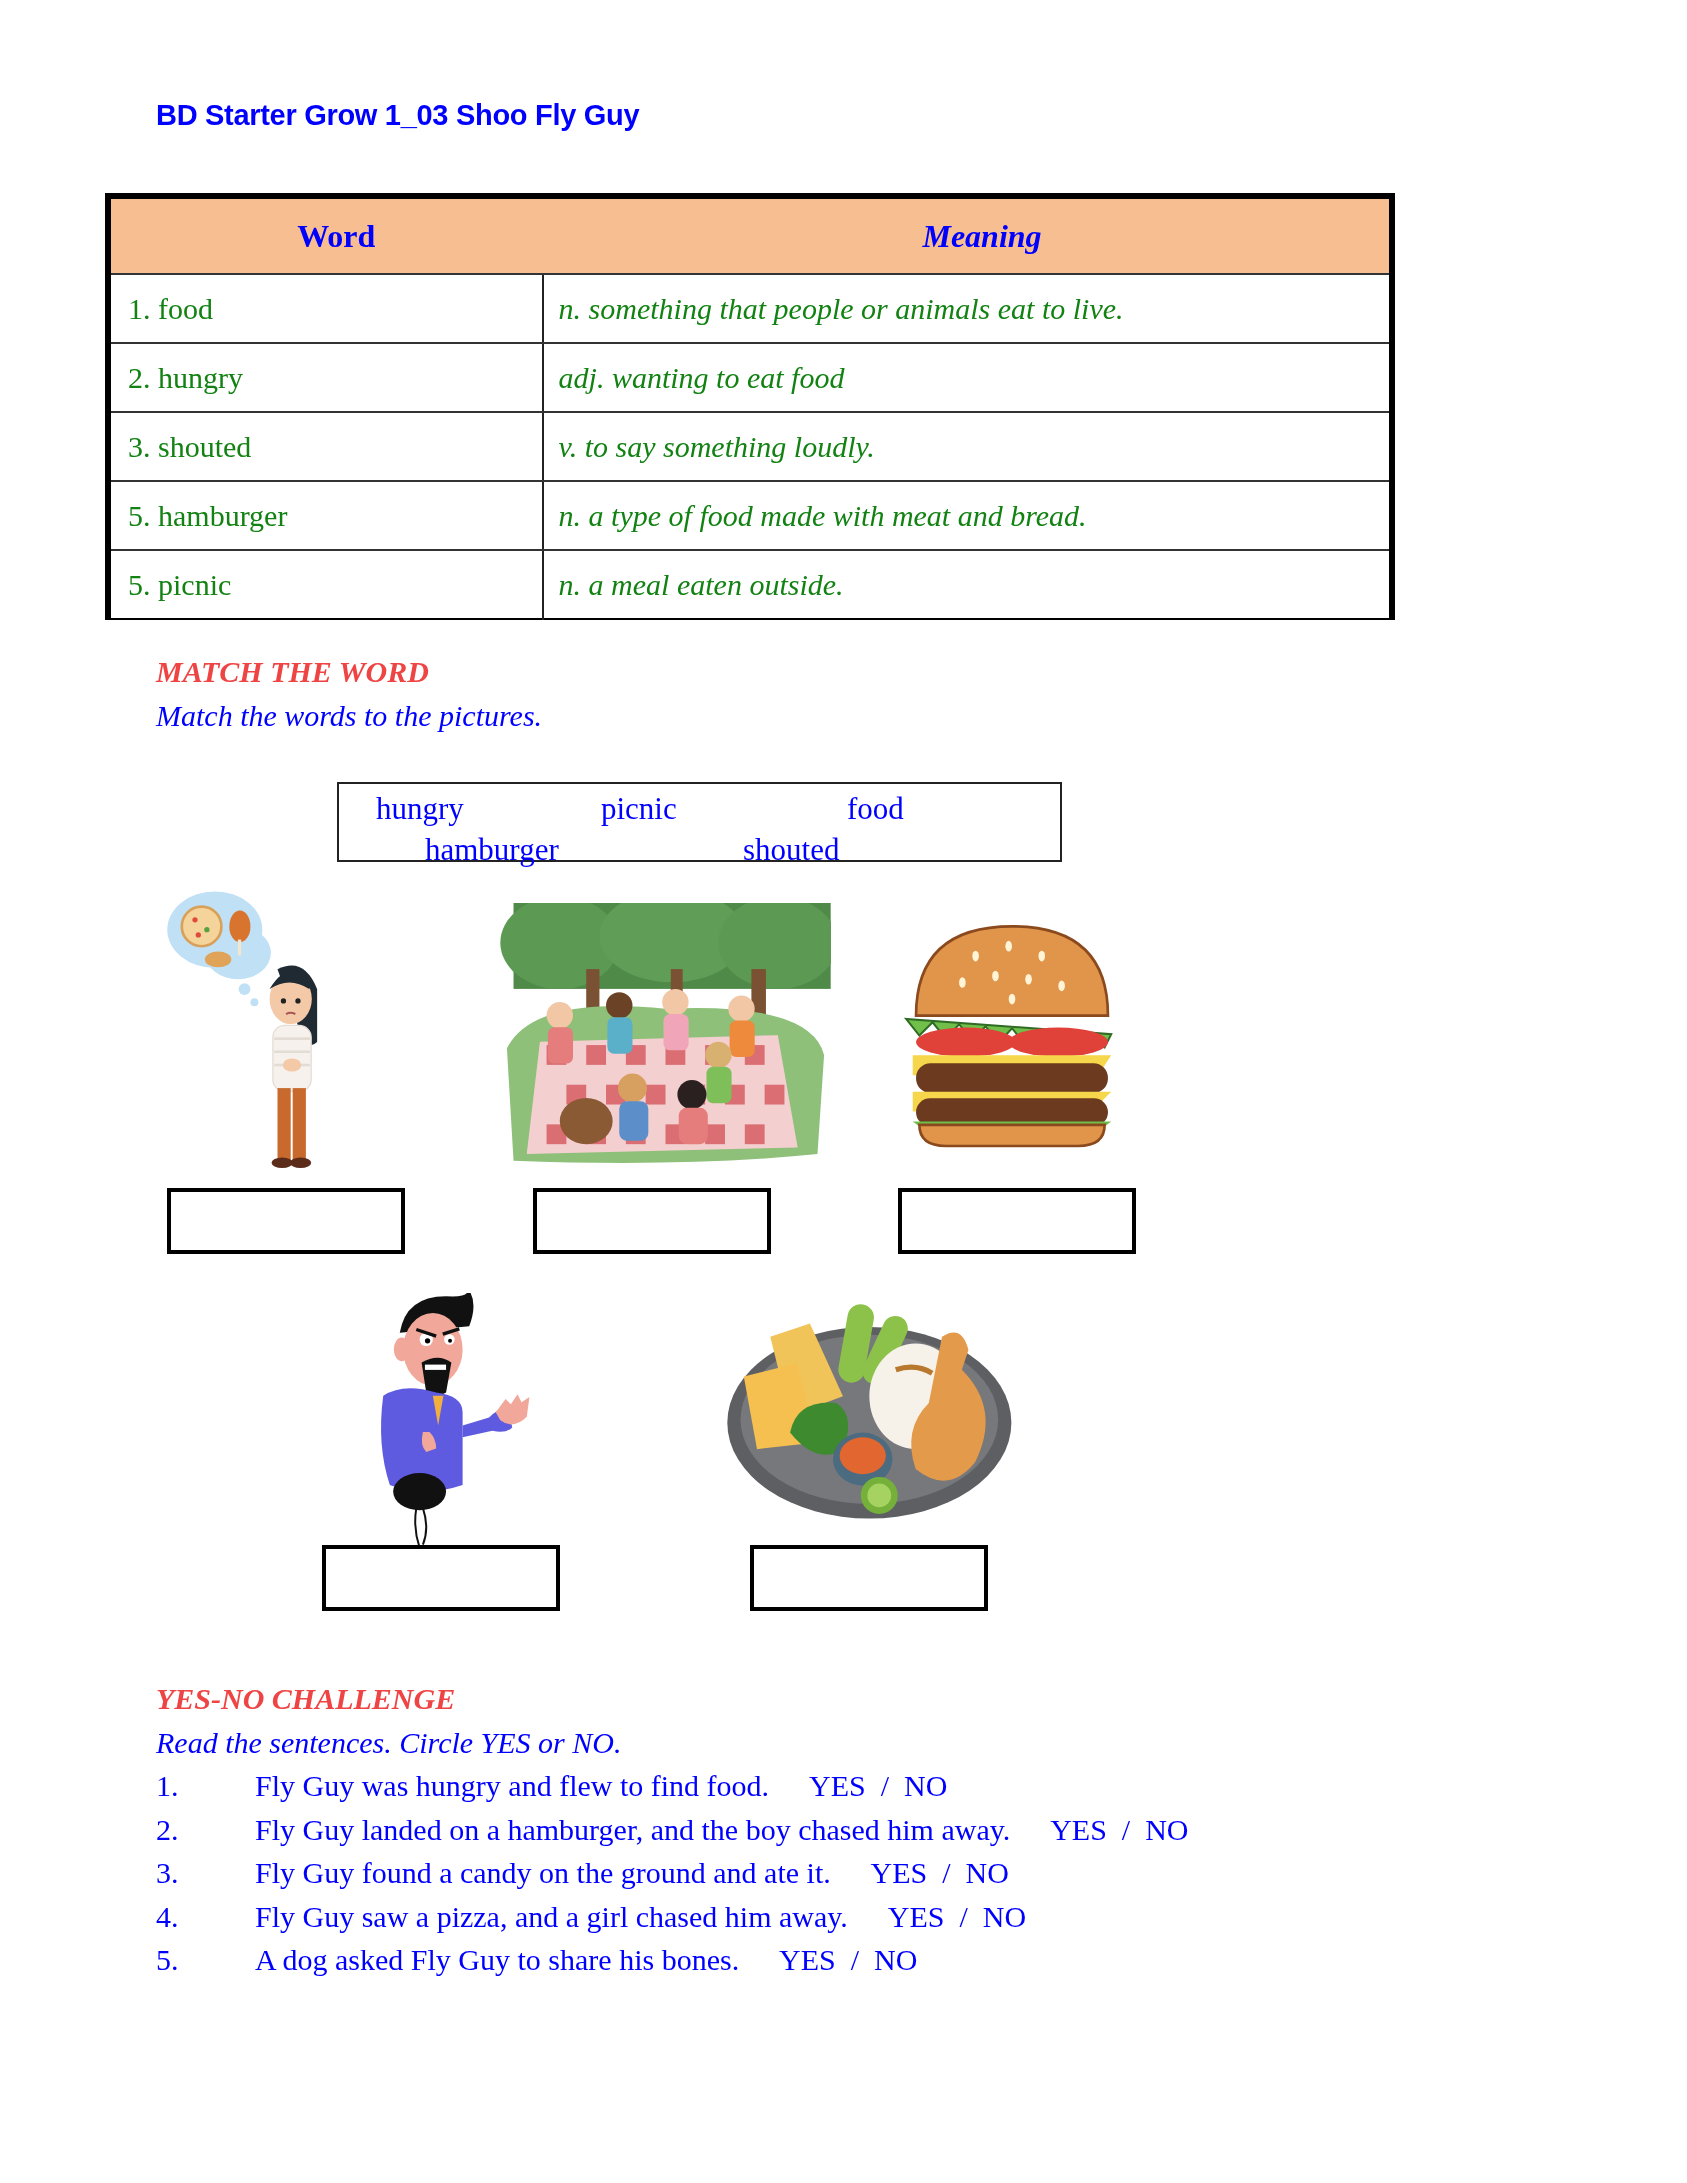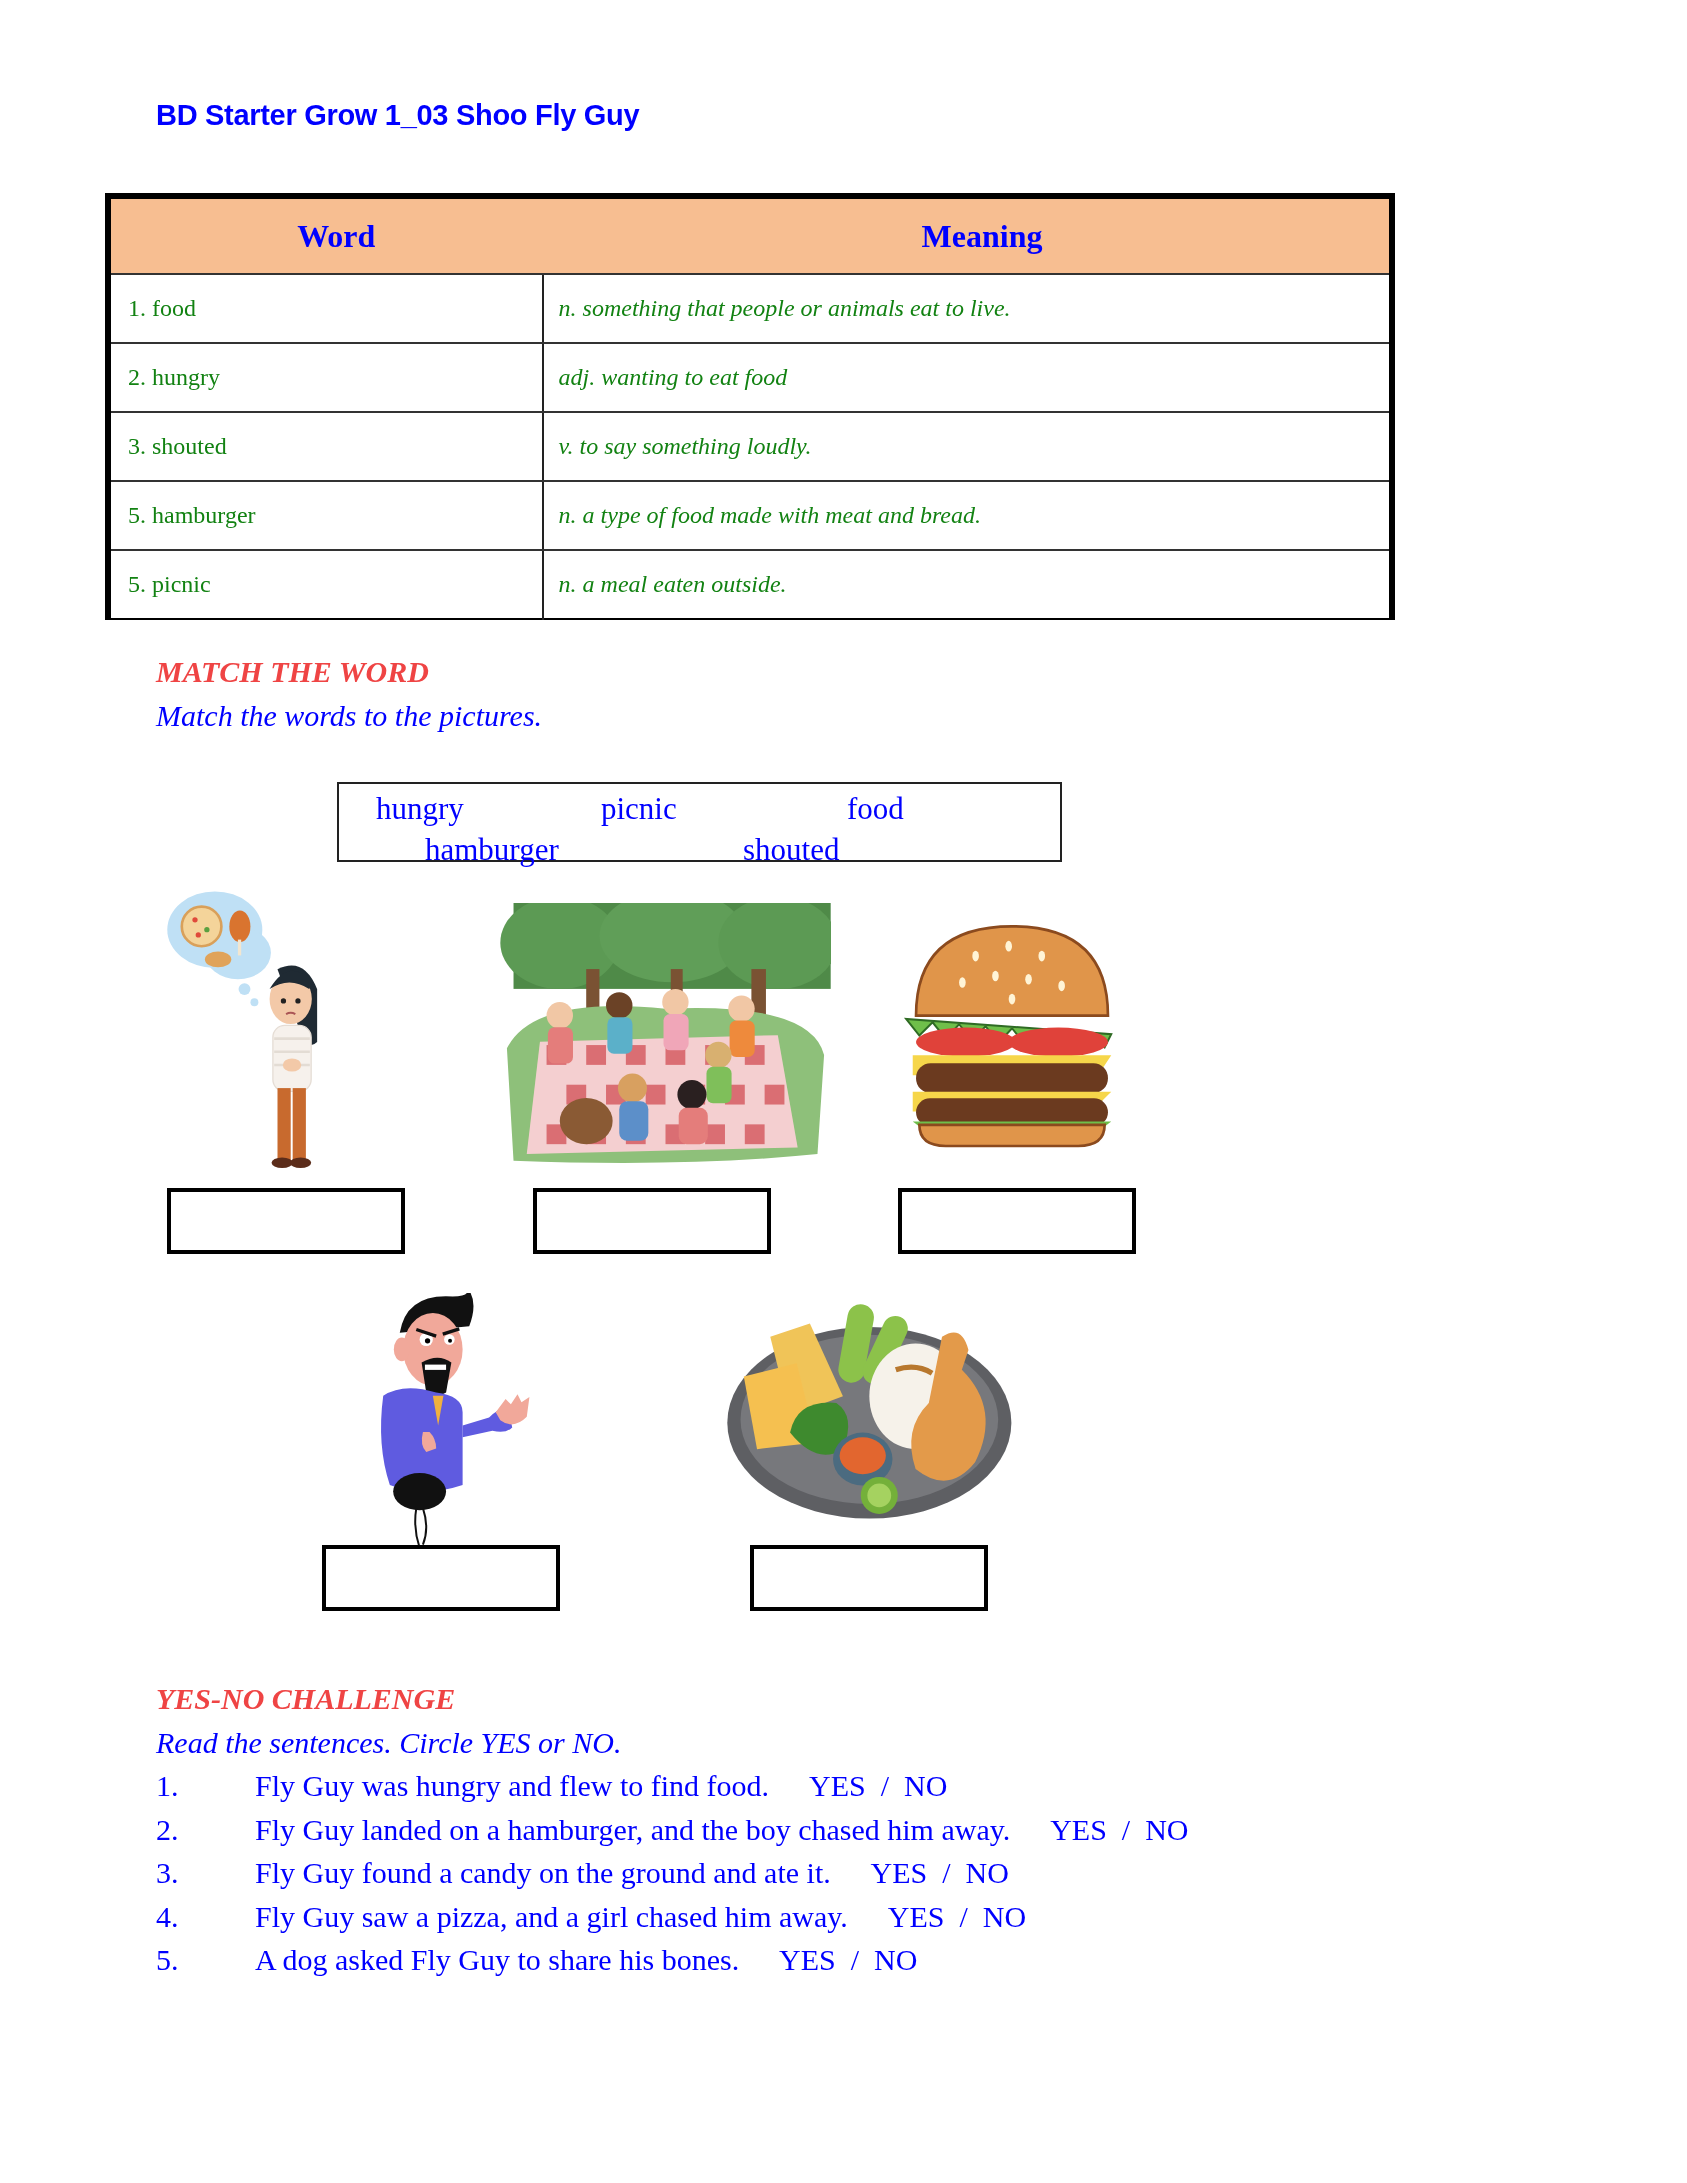--- a/index.html
+++ b/index.html
@@ -1,22 +1,22 @@
 <!DOCTYPE html>
 <html style="font-size:10.6px"><head>
 <meta charset="utf-8">
 <style>
   html, body { margin:0; padding:0; background:#ffffff; }
   body { width:1687px; height:2183px; position:relative; overflow:hidden; font-family:"Liberation Serif", serif; }
   .abs { position:absolute; }
   .doc-title { left:156px; top:99px; font-family:"Liberation Sans", sans-serif; font-weight:bold; font-size:29px; color:#0000ff; letter-spacing:-0.3px; }
   .vocab { left:105px; top:193px; width:1290px; border-collapse:collapse; border:6.6px solid #000; border-bottom:2px solid #000; }
   .vocab th { background:#f7be91; height:74px; text-align:center; font-size:32px; font-weight:bold; color:#0000ff; padding:0 0 0 18.5px; border-bottom:2px solid #333; }
-  .vocab th.meaning { padding-left:32px; }
-  .vocab td { height:67px; font-size:24px; color:#128212; padding:0 0 0 17px; border-bottom:2px solid #333; vertical-align:middle; }
+  .vocab th.meaning { padding-left:32px;font-style:italic; }
+  .vocab td { height:67px; font-size:30px; color:#128212; padding:0 0 0 17px; border-bottom:2px solid #333; vertical-align:middle; }
   .vocab td.word { width:414px; border-right:2px solid #222; }
   .vocab td.def { font-style:italic; padding-left:14.6px; }
   .vocab tr:last-child td { border-bottom:none; }
   .sec-head { font-size:30px; font-weight:bold; color:#ef4444;font-style:italic; }
   .sec-inst { font-size:30px; font-style:italic; color:#0000ff; }
   .word-bank { left:337px; top:782px; width:725px; height:80px; border:2px solid #222; box-sizing:border-box; }
   .wb-item { position:absolute; font-size:31px; color:#0000ff; }
   .answer-box { width:238px; height:66px; border:4.6px solid #000; box-sizing:border-box; background:#fff; }
   .pic { position:absolute; }
   .yn-row { position:absolute; left:156px; font-size:30px; color:#0000ff; white-space:nowrap; }

